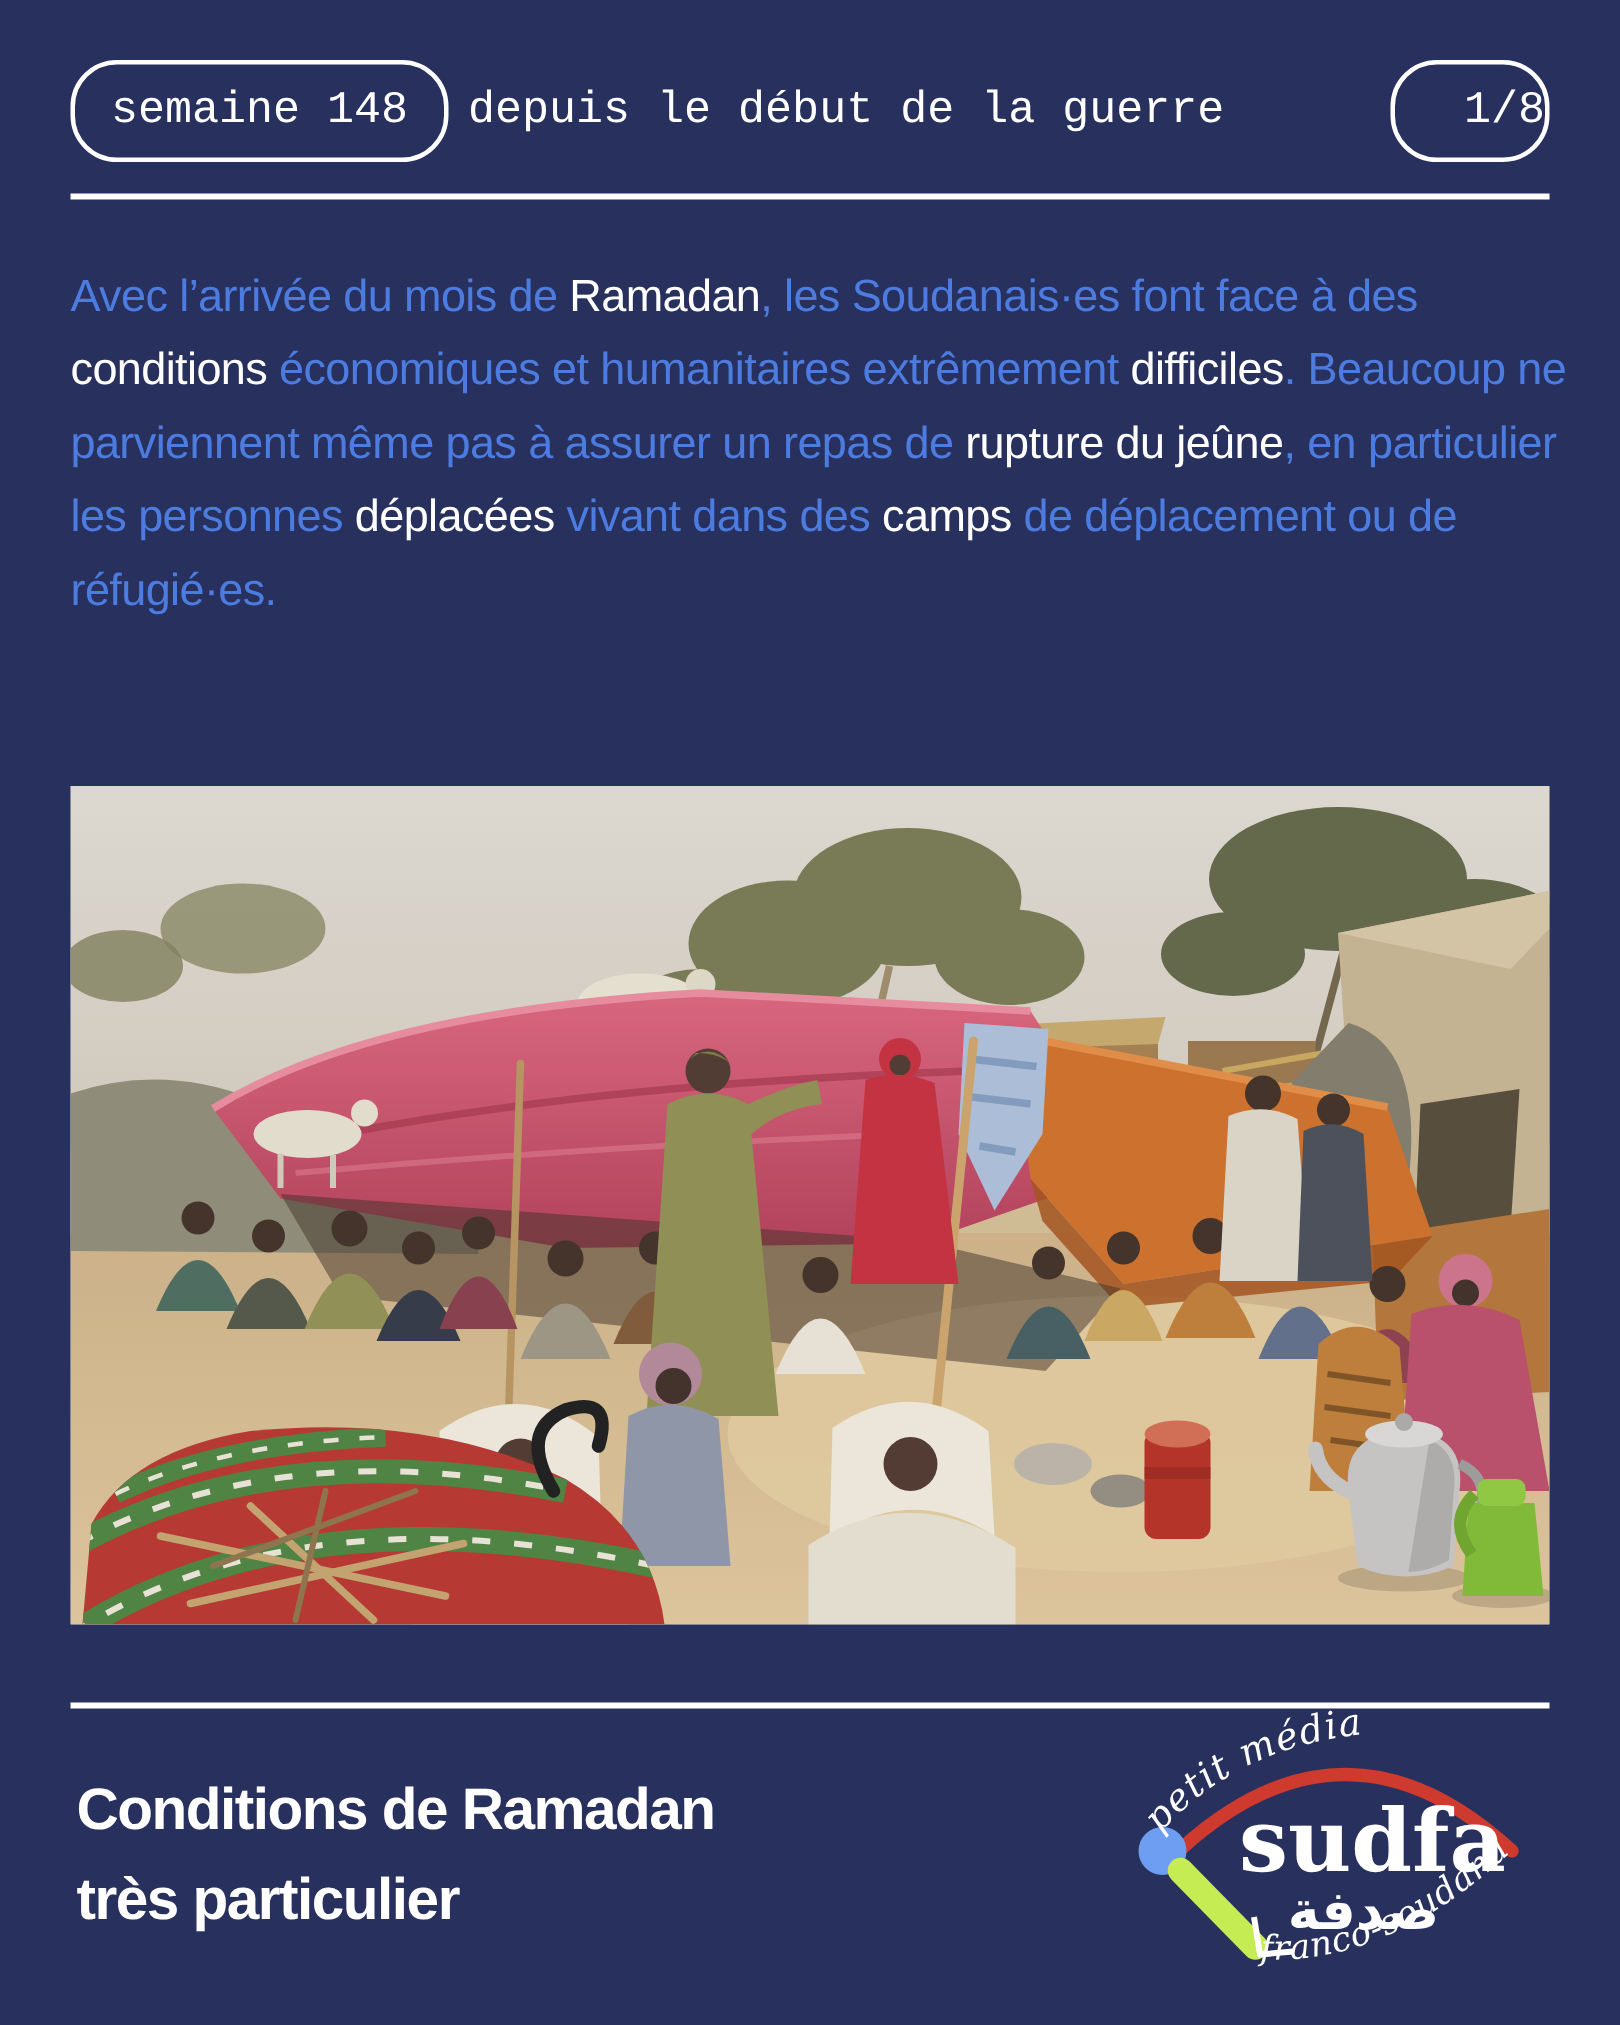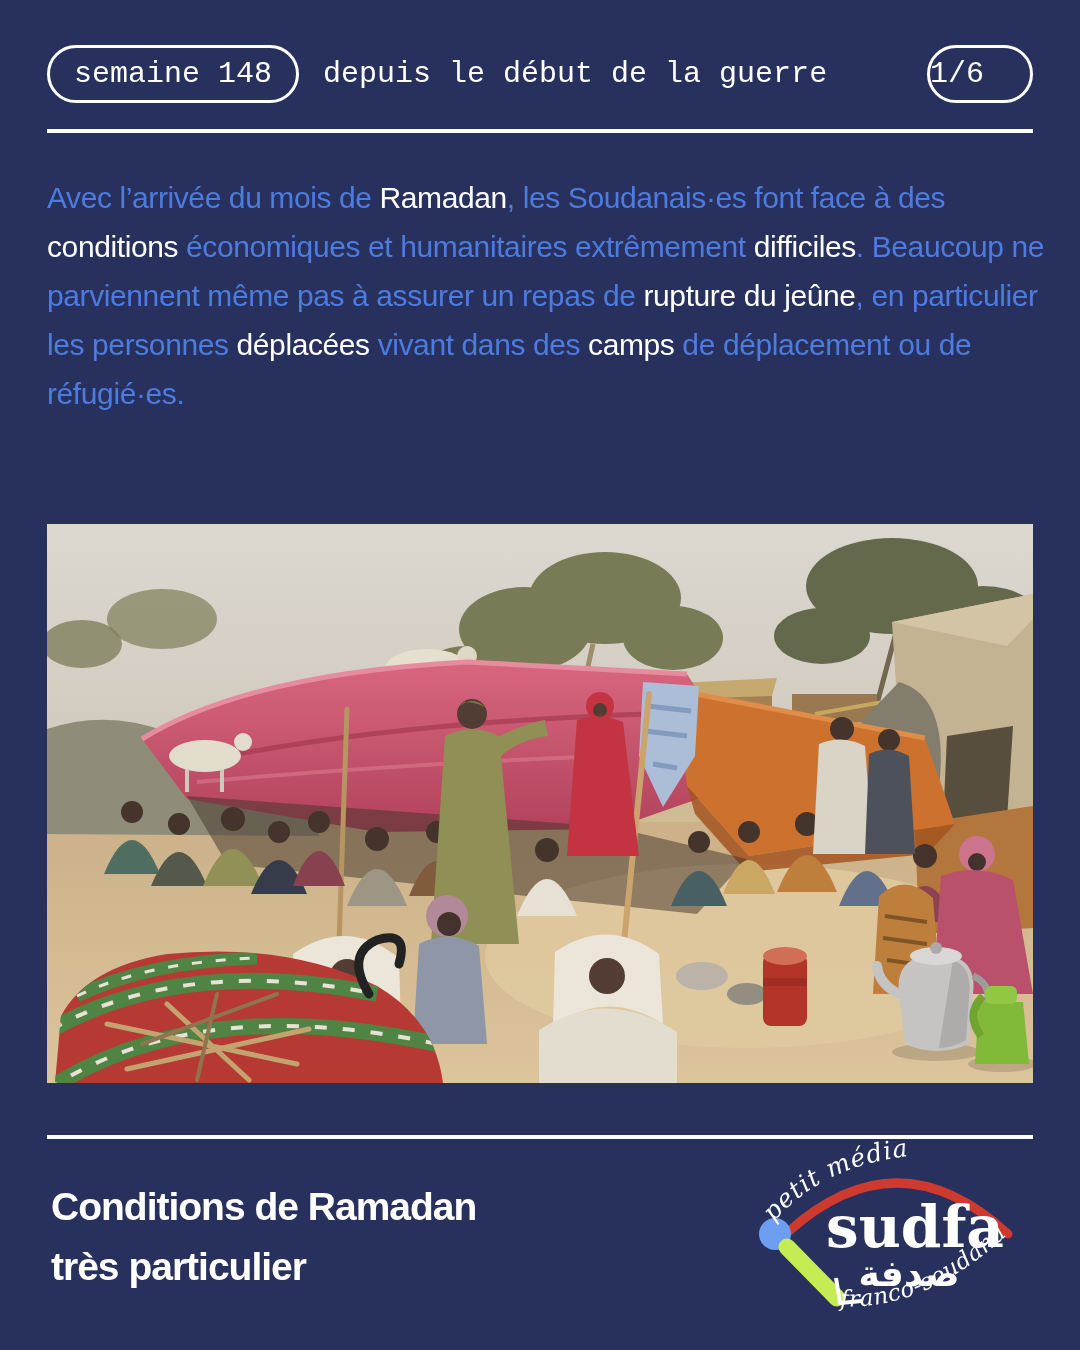--- a/index.html
+++ b/index.html
@@ -2,23 +2,23 @@
 <html lang="fr" style="--bg: #28305e; --blue: #4d7ce0; --white: #ffffff; --arc-red: #cf3a2e; --mic-blue: #6d9ef2; --mic-green: #c6ec53;"><head>
 <meta charset="utf-8">
 <style>
   html,body{margin:0;padding:0;background:#141a38;}
   .canvas{position:relative;width:1080px;height:1350px;background:var(--bg,#28305e);
           overflow:hidden;font-family:"Liberation Sans",sans-serif;}
 
   
   .header{position:absolute;top:45px;left:47px;width:986px;height:58px;display:flex;align-items:center;
           font-family:"Liberation Mono","DejaVu Sans Mono",monospace;color:var(--white,#fff);font-size:30px;}
-  .badge{display:flex;align-items:center;justify-content:flex-start;height:58px;box-sizing:border-box;
+  .badge{display:flex;align-items:center;justify-content:flex-end;height:68px;box-sizing:border-box;
          border:3px solid var(--white,#fff);border-radius:31px;padding:0 24px;white-space:nowrap;}
-  .subtitle{margin-left:24px;white-space:nowrap;}
+  .subtitle{margin-left:13px;white-space:nowrap;}
   .page-badge{margin-left:auto;width:106px;padding:0;}
 
   .rule{position:absolute;left:47px;width:986px;height:4px;background:var(--white,#fff);}
   .rule.top{top:129px;}
   .rule.bottom{top:1135px;}
 
   
   .intro{position:absolute;left:47px;top:173px;width:1014px;margin:0;
          font-size:30px;line-height:49px;letter-spacing:-0.4px;color:var(--blue,#4d7ce0);}
   .intro .hl{color:var(--white,#fff);}
@@ -48,21 +48,21 @@
 <body>
 
 <div class="canvas">
 
   <header class="header">
     <div class="badge">
       <span>semaine 148</span>
     </div>
     <div class="subtitle">depuis le début de la guerre</div>
     <div class="badge page-badge">
-      <span>1/6</span>
+      <span>1/8</span>
     </div>
   </header>
 
   <div class="rule top"></div>
 
   <p class="intro"><span>Avec l’arrivée du mois de </span><span class="hl">Ramadan</span><span>, les Soudanais·es font face à des </span><span class="hl">conditions</span><span> économiques et humanitaires extrêmement </span><span class="hl">difficiles</span><span>. Beaucoup ne parviennent même pas à assurer un repas de </span><span class="hl">rupture du jeûne</span><span>, en particulier les personnes </span><span class="hl">déplacées</span><span> vivant dans des </span><span class="hl">camps</span><span> de déplacement ou de réfugié·es.</span></p>
 
   <figure class="photo" role="img" aria-label="Displaced Sudanese families sheltering under pink and orange tarpaulins in a camp">
     <svg viewBox="0 0 986 559">
       <defs>

